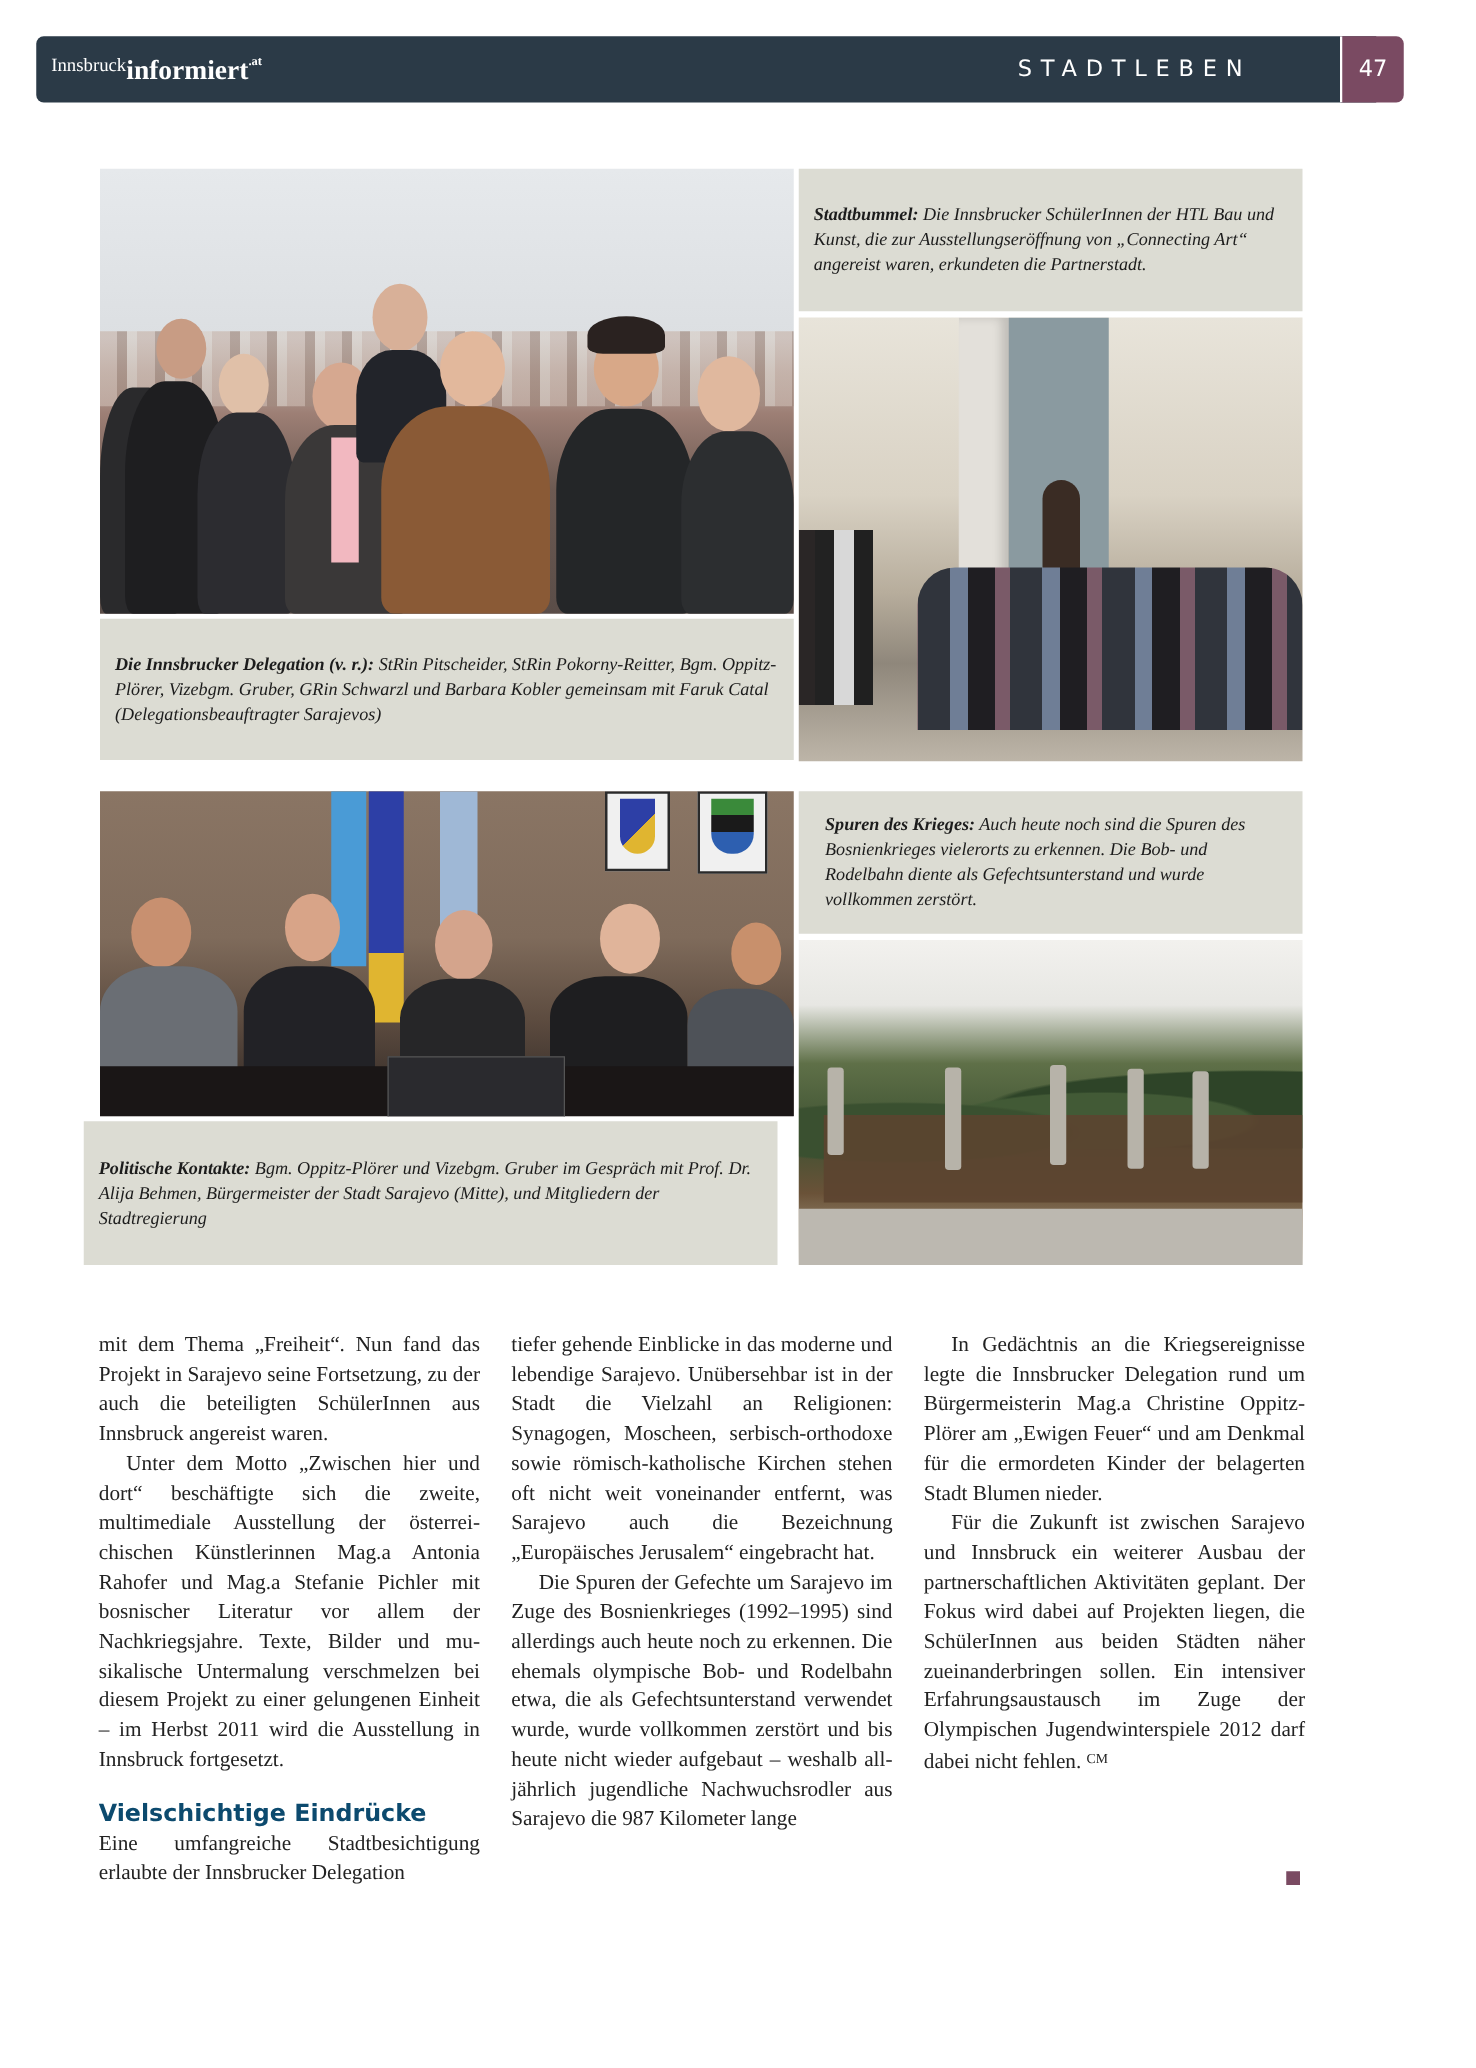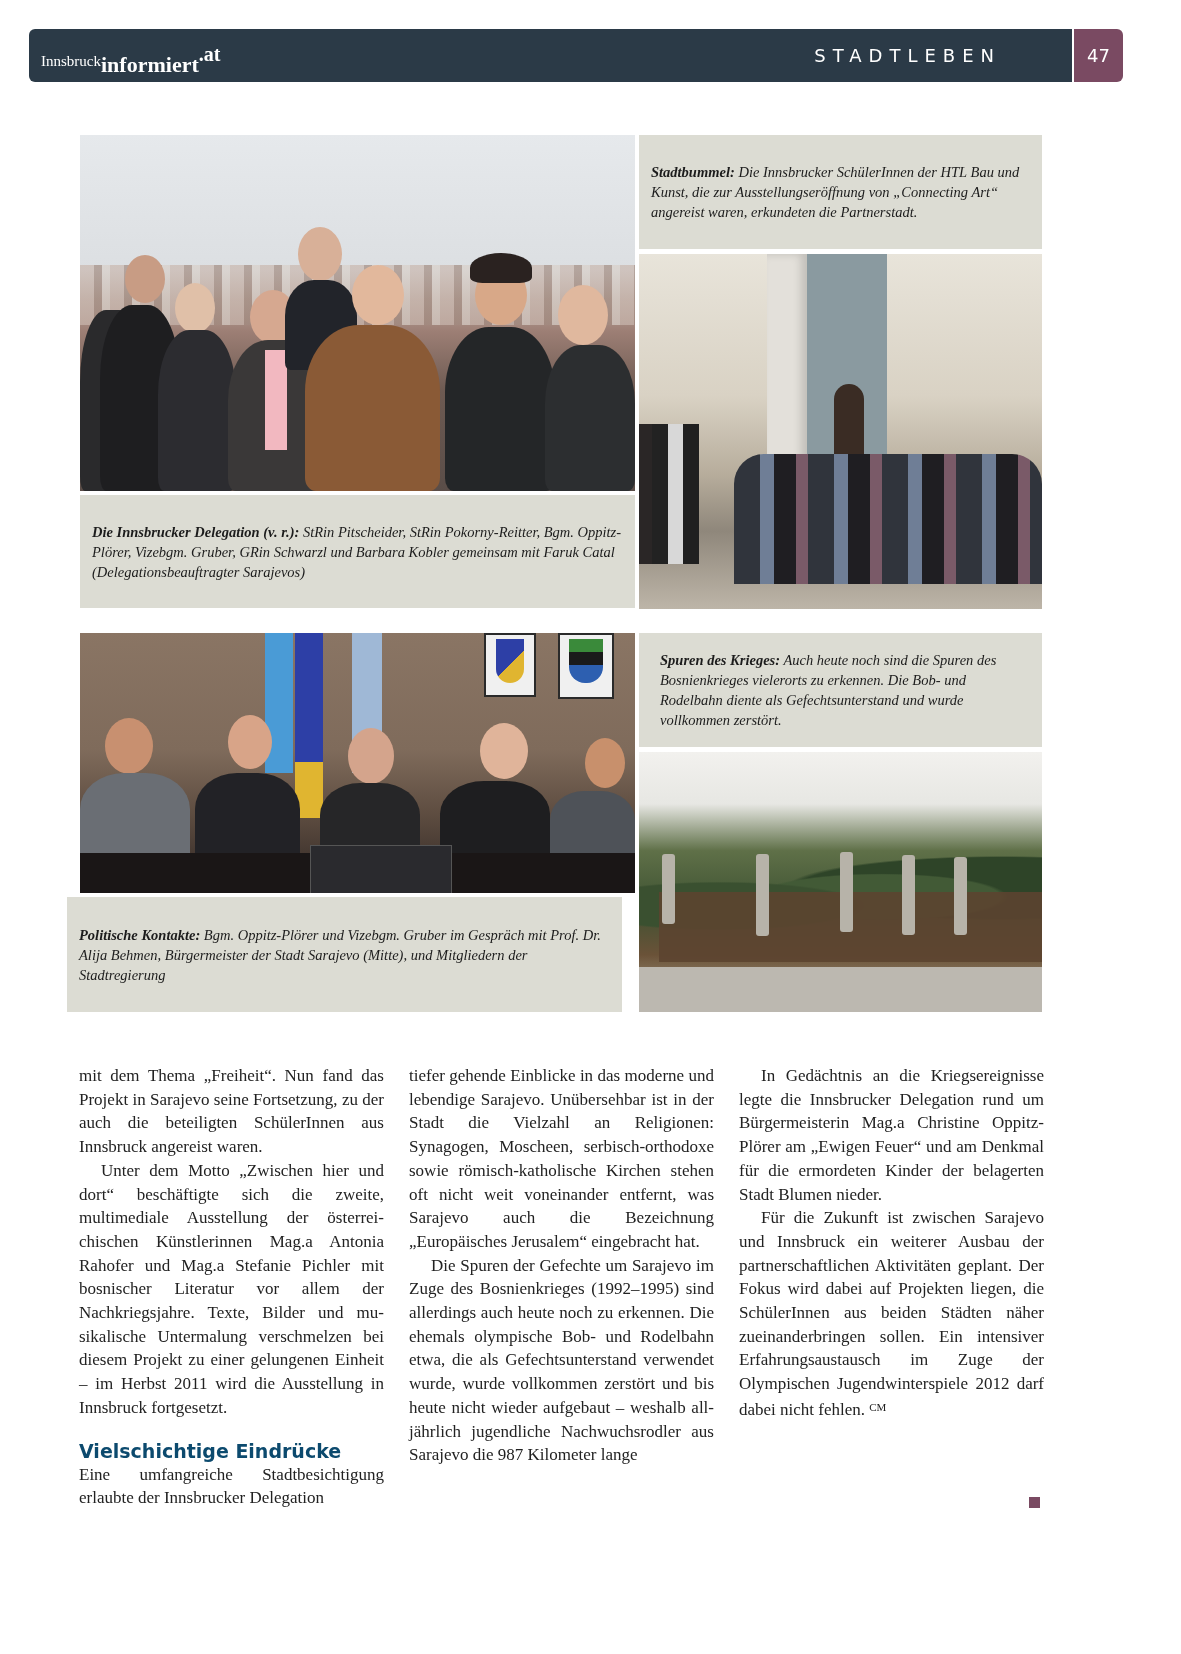--- a/index.html
+++ b/index.html
@@ -13,21 +13,21 @@
     .header {
       position: absolute; left: 29px; top: 29px; width: 1072px; height: 53px;
       background: #2b3a47; border-radius: 6px 0 0 6px;
     }
     .brand {
       position: absolute; left: 12px; top: 14px; color: #ffffff;
       font-family: "Liberation Serif", serif; white-space: nowrap;
     }
     .brand .small { font-size: 15px; vertical-align: 6px; }
     .brand .big { font-size: 22px; font-weight: bold; }
-    .brand .sup { font-size: 20px; vertical-align: 11px; font-weight: bold; }
+    .brand .sup { font-size: 10px; vertical-align: 11px; font-weight: bold; }
     .section-label {
       position: absolute; right: 100px; top: 16px; color: #ffffff;
       font-family: "DejaVu Sans", sans-serif; font-size: 18px; letter-spacing: 7px;
     }
     .page-num {
       position: absolute; right: -22px; top: 0; width: 49px; height: 53px;
       background: #7a4a62; color: #ffffff; border-left: 2px solid #ffffff;
       font-family: "DejaVu Sans", sans-serif; font-size: 18px;
       display: flex; align-items: center; justify-content: center;
       border-radius: 0 6px 6px 0;

